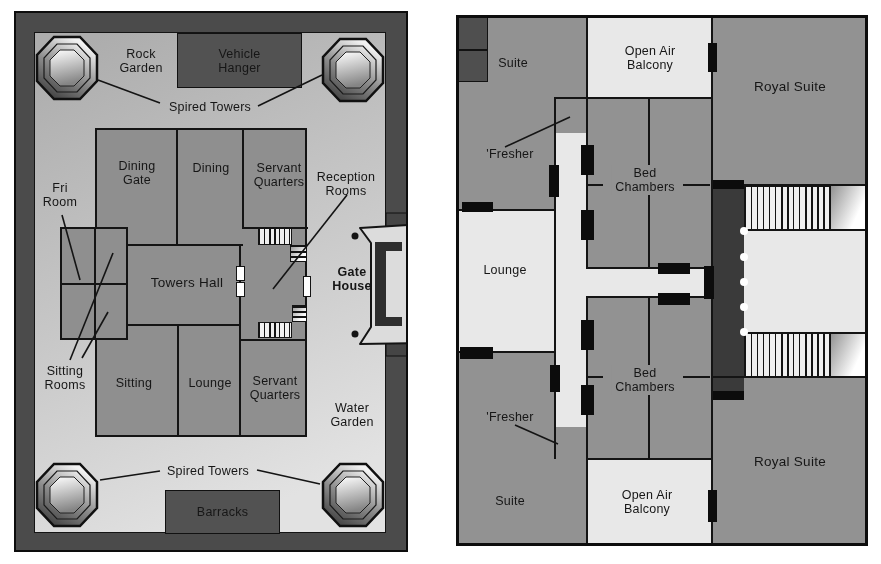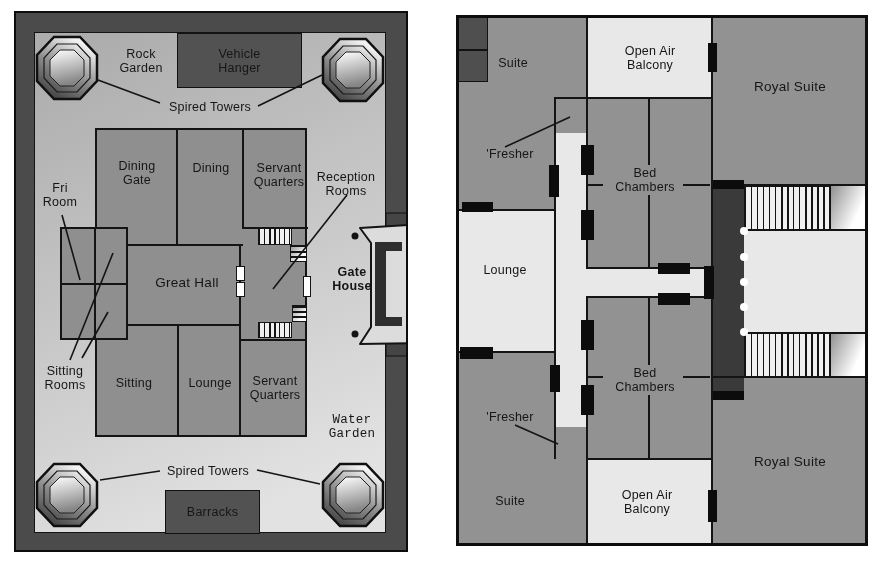--- a/index.html
+++ b/index.html
@@ -79,21 +79,21 @@
     <svg class="tower" style="left:307px;top:451px" width="64" height="66" viewBox="0 0 64 66">
       <polygon points="19,2 45,2 62,20 62,46 45,64 19,64 2,46 2,20" fill="url(#tOuter)" stroke="#101010" stroke-width="2.5"></polygon>
       <polygon points="22,9 42,9 55,23 55,43 42,57 22,57 9,43 9,23" fill="none" stroke="#1a1a1a" stroke-width="1.2"></polygon>
       <polygon points="25,15 39,15 49,25 49,41 39,51 25,51 15,41 15,25" fill="url(#tInner)" stroke="#222222" stroke-width="1"></polygon>
     </svg>
 
     <div class="hangar" style="left:163px;top:22px;width:125px;height:55px;">
       <span class="lbl">Vehicle
 Hanger</span>
     </div>
-    <div class="hangar" style="left:151px;top:479px;width:95px;height:44px;">
+    <div class="hangar" style="left:151px;top:479px;width:115px;height:44px;">
       <span class="lbl">Barracks</span>
     </div>
 
     <div class="building" style="left:81px;top:117px;width:212px;height:309px;"></div>
 
     <div class="w" style="left:162px;top:117px;width:2px;height:117px;"></div>
     <div class="w" style="left:228px;top:117px;width:2px;height:100px;"></div>
     <div class="w" style="left:228px;top:216px;width:66px;height:2px;"></div>
     <div class="w" style="left:114px;top:233px;width:115px;height:2px;"></div>
     <div class="w" style="left:114px;top:313px;width:112px;height:2px;"></div>
@@ -119,30 +119,30 @@
     <div class="lbl" style="left:196px;top:96px;">Spired Towers</div>
     <div class="lbl" style="left:46px;top:184px;">Fri
 Room</div>
     <div class="lbl" style="left:123px;top:162px;">Dining
 Gate</div>
     <div class="lbl" style="left:197px;top:157px;">Dining</div>
     <div class="lbl" style="left:265px;top:164px;">Servant
 Quarters</div>
     <div class="lbl" style="left:332px;top:173px;">Reception
 Rooms</div>
-    <div class="lbl big" style="left:173px;top:272px;">Great Hall</div>
+    <div class="lbl big" style="left:173px;top:272px;">Towers Hall</div>
     <div class="lbl" style="left:338px;top:268px;font-weight:bold;">Gate
 House</div>
     <div class="lbl" style="left:51px;top:367px;">Sitting
 Rooms</div>
     <div class="lbl" style="left:120px;top:372px;">Sitting</div>
     <div class="lbl" style="left:196px;top:372px;">Lounge</div>
     <div class="lbl" style="left:261px;top:377px;">Servant
 Quarters</div>
-    <div class="lbl" style="left:338px;top:416px;font-family:Liberation Mono, monospace;">Water
+    <div class="lbl" style="left:338px;top:404px;">Water
 Garden</div>
     <div class="lbl" style="left:194px;top:460px;">Spired Towers</div>
 
     <svg class="overlay" width="394" height="541" viewBox="0 0 394 541">
       <g stroke="#141414" stroke-width="1.6">
         <line x1="146" y1="92" x2="84" y2="69"></line>
         <line x1="244" y1="95" x2="308" y2="64"></line>
         <line x1="48" y1="204" x2="66" y2="269"></line>
         <line x1="56" y1="349" x2="99" y2="242"></line>
         <line x1="68" y1="347" x2="94" y2="301"></line>

